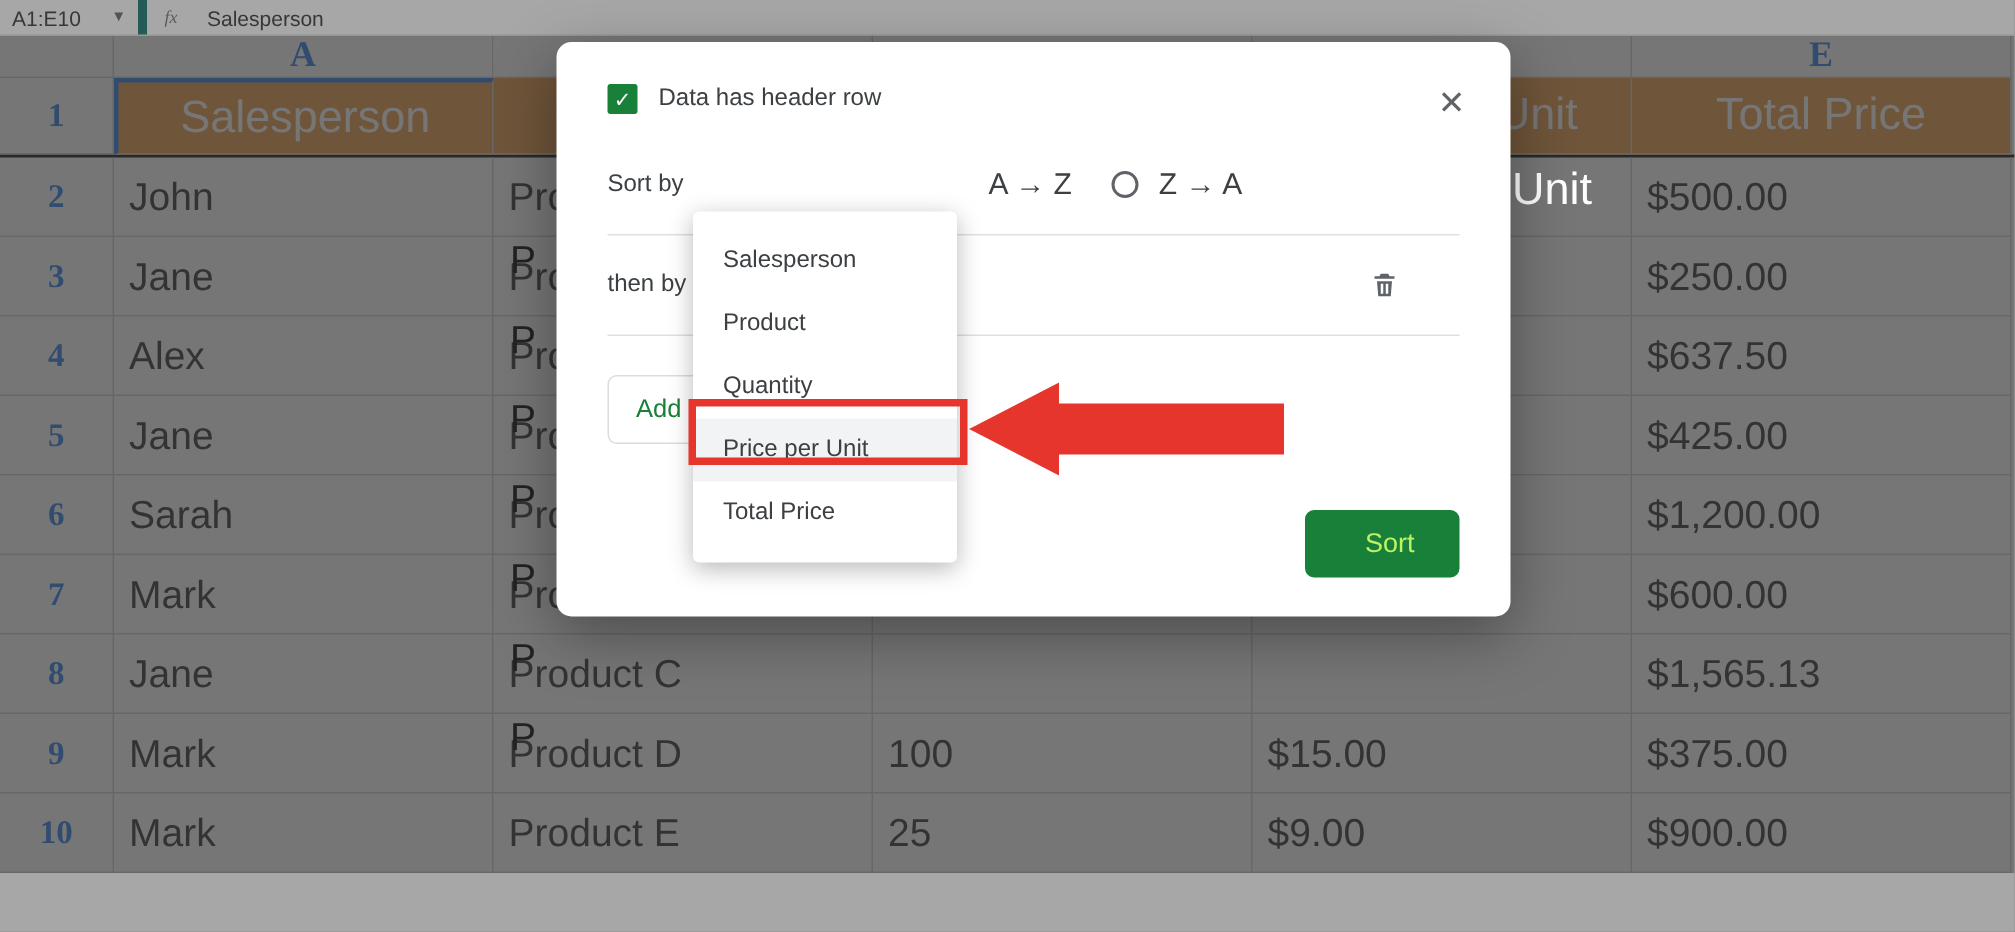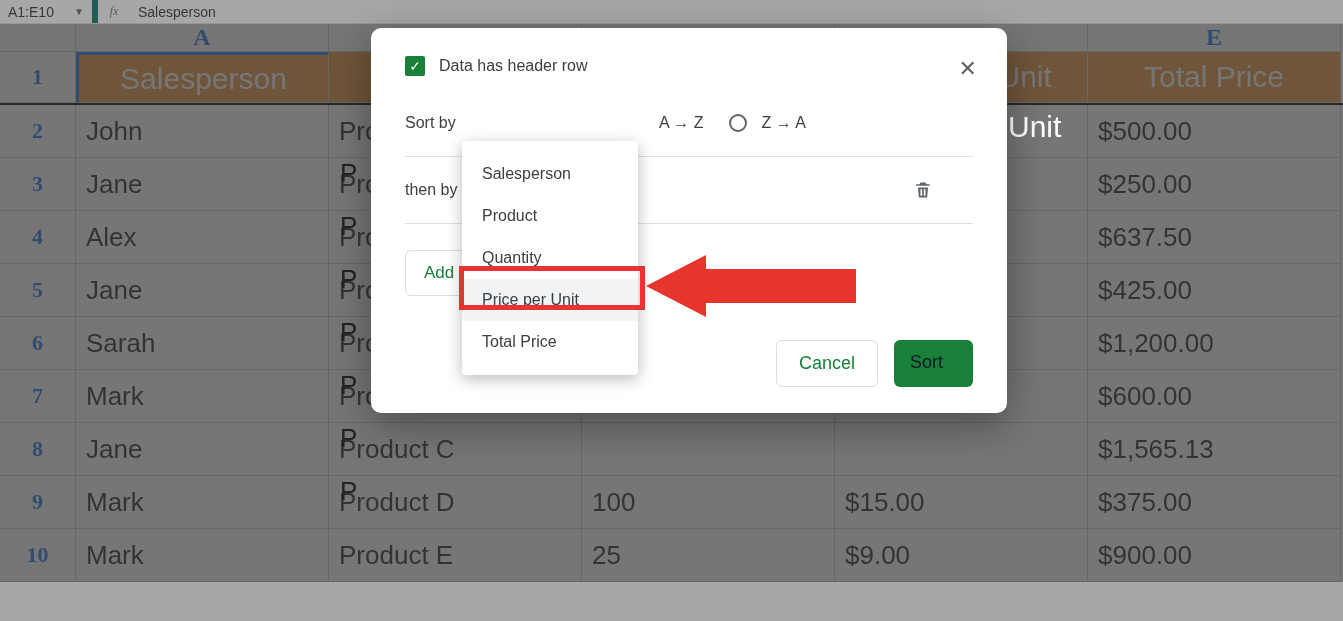--- a/index.html
+++ b/index.html
@@ -34,33 +34,33 @@
   .dialog { position:absolute; left:371px; top:28px; width:636px; background:#fff; border-radius:10px; box-shadow:0 12px 40px rgba(0,0,0,.35); padding: 28px 34px 26px 34px; font-family: "Google Sans", Arial, sans-serif; color:#3c4043; }
   .dlg-title { font-size:26px; color:#3c4043; margin-bottom: 22px; }
   .close-x { position:absolute; top:30px; right:30px; font-size:22px; color:#5f6368; cursor:pointer; line-height:1; }
   .chk-row { display:flex; align-items:center; gap:14px; font-size:16px; margin-bottom: 24px; }
   .chk { width:20px; height:20px; background:#188038; display:inline-flex; align-items:center; justify-content:center; color:#fff; font-size:14px; border-radius:2px; }
 
   .sort-line { display:flex; align-items:center; gap:14px; height:46px; font-size:16px; }
   .sort-label { width:60px; color:#3c4043; }
   .radio { width:18px; height:18px; border:2px solid #5f6368; border-radius:50%; display:inline-block; margin-right:6px; vertical-align:middle; }
   .radio-group { display:flex; align-items:center; gap:26px; margin-left: 180px; }
-  .radio-item { display:flex; align-items:center; gap:8px; cursor:pointer; font-size:16px; }
+  .radio-item { display:flex; align-items:center; gap:8px; cursor:pointer; font-size:20px; }
 
   .divider { height:1px; background:#e0e0e0; margin: 10px 0; }
 
   .trash { position:absolute; right:40px; width:20px; height:22px; color:#5f6368; cursor:pointer; }
   .trash svg { width:20px; height:22px; }
 
   .add-btn { display:inline-block; margin-top:16px; padding:12px 18px; border:1px solid #dadce0; border-radius:6px; color:#188038; font-size:17px; font-weight:500; cursor:pointer; }
 
   .dlg-actions { display:flex; justify-content:flex-end; gap:16px; margin-top:44px; }
   .btn { padding:12px 22px; border-radius:6px; font-size:18px; font-weight:500; cursor:pointer; }
   .btn-cancel { border:1px solid #dadce0; background:#fff; color:#188038; }
-  .btn-primary { border:none; background:#188038; color:#0f172a; padding-left:16px; padding-right:30px; }
+  .btn-primary { border:none; background:#188038; color:#bef264; padding-left:40px; padding-right:30px; }
 
   
   .dd-menu { position:absolute; left:462px; top:141px; width:176px; background:#fff; border-radius:4px; box-shadow:0 4px 16px rgba(0,0,0,.28); padding:12px 0; z-index:50; }
   .dd-item { padding:12px 20px; font-size:16px; color:#3c4043; cursor:pointer; }
   .dd-item.hovered { background:#f1f3f4; }
   .red-box { position:absolute; border:5px solid #e5352d; pointer-events:none; }
 
   
   .red-arrow { position:absolute; pointer-events:none; }
   .red-arrow .shaft { position:absolute; background:#e5352d; }
@@ -219,21 +219,20 @@
           <path fill="#5f6368" d="M9 3h6l1 2h4v2H4V5h4l1-2zm-3 6h12l-1 12H7L6 9zm3 2v8h2v-8H9zm4 0v8h2v-8h-2z"></path>
         </svg>
     </span>
   </div>
 
   <div class="divider"></div>
 
   <div class="add-btn">Add another sort column</div>
 
   <div class="dlg-actions">
-    <div class="btn btn-cancel">Cancel</div>
     <div class="btn btn-primary">Sort</div>
   </div>
 </div>
 
 <div class="dd-menu" style="z-index:40;">
   <div class="dd-item">Salesperson</div>
   <div class="dd-item">Product</div>
   <div class="dd-item">Quantity</div>
   <div class="dd-item hovered">Price per Unit</div>
   <div class="dd-item">Total Price</div>

